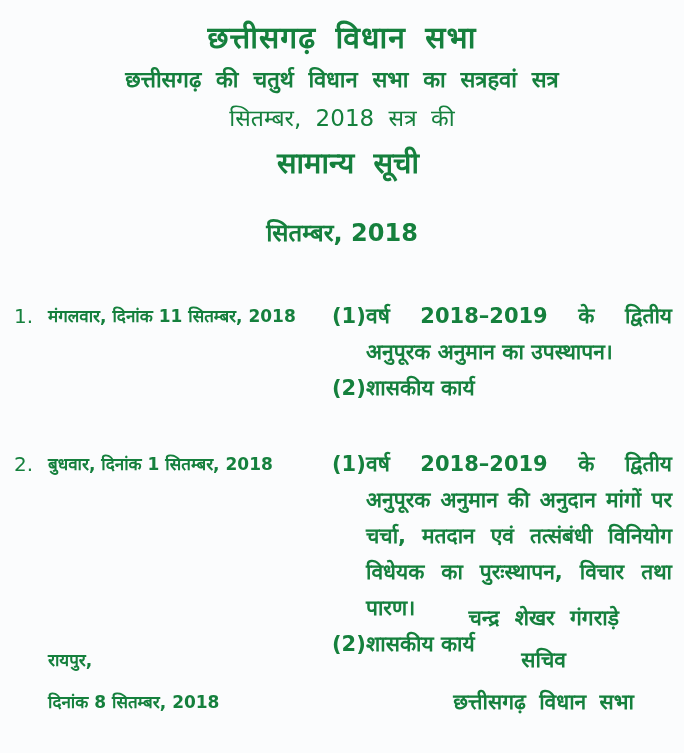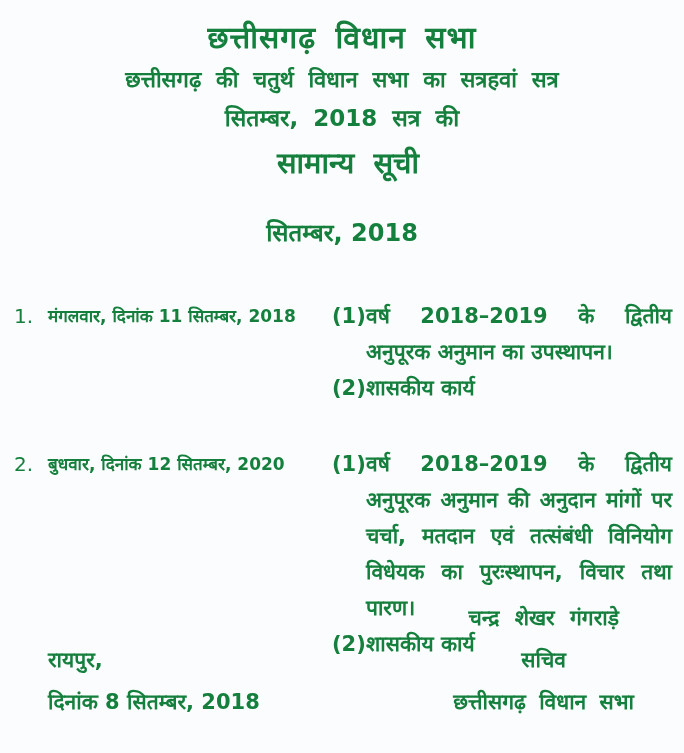--- a/index.html
+++ b/index.html
@@ -31,21 +31,21 @@
   }
   .doc-subtitle {
     margin: 0 0 8px 0;
     font-size: 22px;
     font-weight: 600;
     word-spacing: 7px;
   }
   .doc-session-line {
     margin: 0 0 9px 0;
     font-size: 23px;
-    font-weight: 700;
+    font-weight: 400;
     word-spacing: 7px;
   }
   .doc-list-title {
     margin: 0;
     font-size: 29px;
     font-weight: 600;
     word-spacing: 9px;
     padding-left: 12px;
   }
   
@@ -104,21 +104,21 @@
     position: absolute;
     left: 0;
     right: 0;
     bottom: 26px;
     display: flex;
     justify-content: space-between;
     align-items: flex-end;
     padding: 0 26px 0 40px;
   }
   .footer-left {
-    font-size: 21px;
+    font-size: 17px;
     font-weight: 600;
     line-height: 34px;
     text-align: left;
   }
   .footer-left p, .footer-right p { margin: 8px; }
   .footer-right {
     font-size: 21px;
     font-weight: 600;
     line-height: 34px;
     text-align: center;
@@ -153,21 +153,21 @@
         </div>
         <div class="agenda-item">
           <span class="agenda-marker">(2)</span>
           <span class="agenda-text">शासकीय कार्य</span>
         </div>
       </div>
     </li>
 
     <li class="schedule-row row-2">
       <span class="row-number">2.</span>
-      <span class="row-date">बुधवार, दिनांक 12 सितम्बर, 2020</span>
+      <span class="row-date">बुधवार, दिनांक 1 सितम्बर, 2018</span>
       <div class="row-agenda">
         <div class="agenda-item">
           <span class="agenda-marker">(1)</span>
           <span class="agenda-text">वर्ष 2018–2019 के द्वितीय अनुपूरक अनुमान की अनुदान मांगों पर चर्चा, मतदान एवं तत्संबंधी विनियोग विधेयक का पुरःस्थापन, विचार तथा पारण।</span>
         </div>
         <div class="agenda-item">
           <span class="agenda-marker">(2)</span>
           <span class="agenda-text">शासकीय कार्य</span>
         </div>
       </div>

